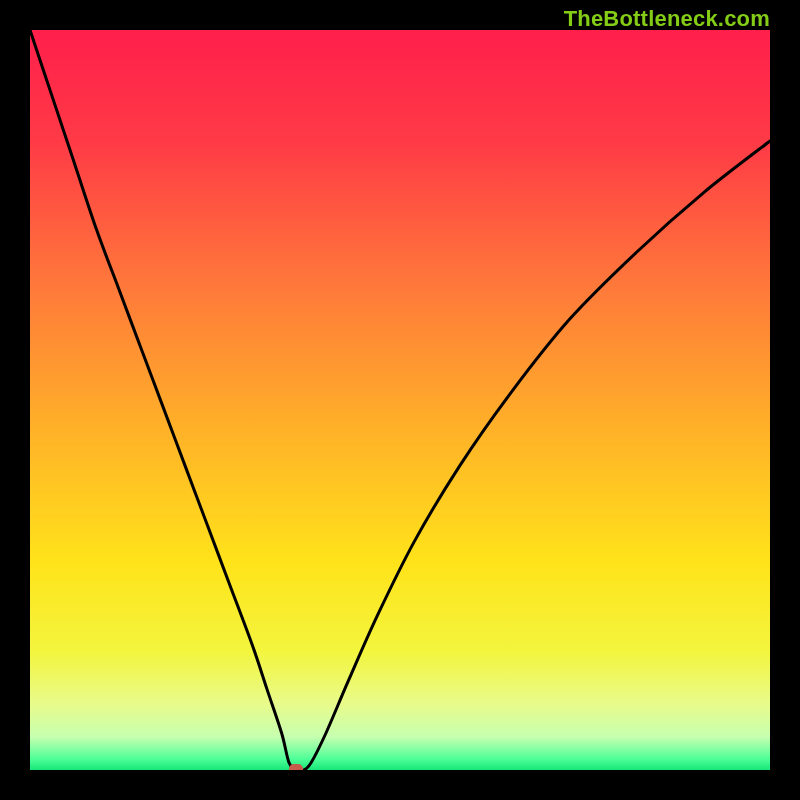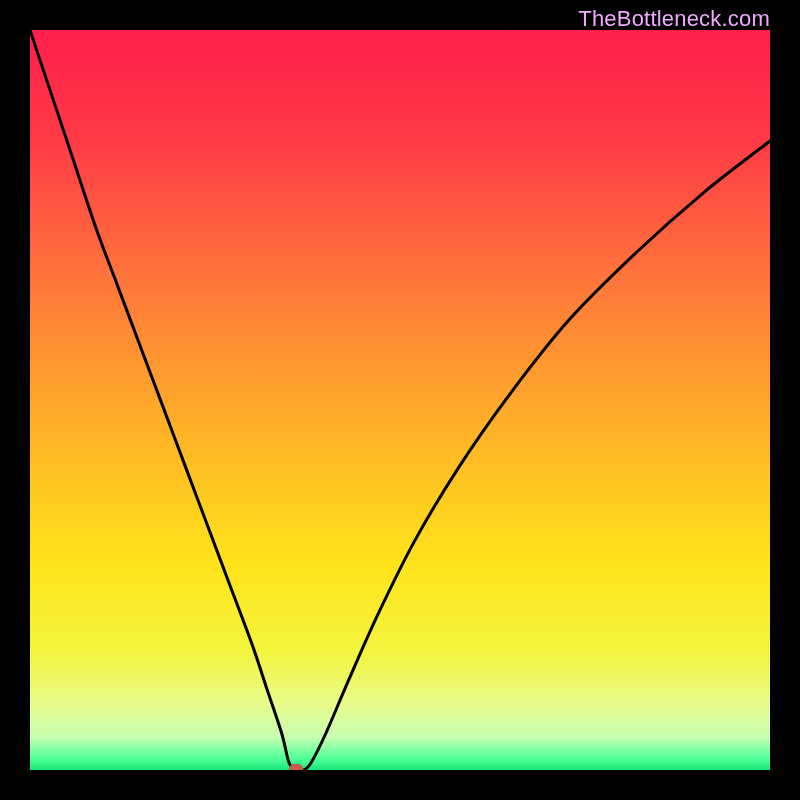--- a/index.html
+++ b/index.html
@@ -30,24 +30,24 @@
     inset: 0;
   }
   .curve-svg {
     position: absolute;
     inset: 0;
   }
   .watermark {
     position: absolute;
     top: 6px;
     right: 30px;
-    color: #f0abfc;
+    color: #84cc16;
     font-size: 22px;
     letter-spacing: 0.2px;
-    font-weight: 400;
+    font-weight: 700;
   }
   .marker {
     position: absolute;
     width: 14px;
     height: 12px;
     border-radius: 5px;
     background: #c85a4a;
     transform: translate(-50%, -50%);
   }
 </style>

